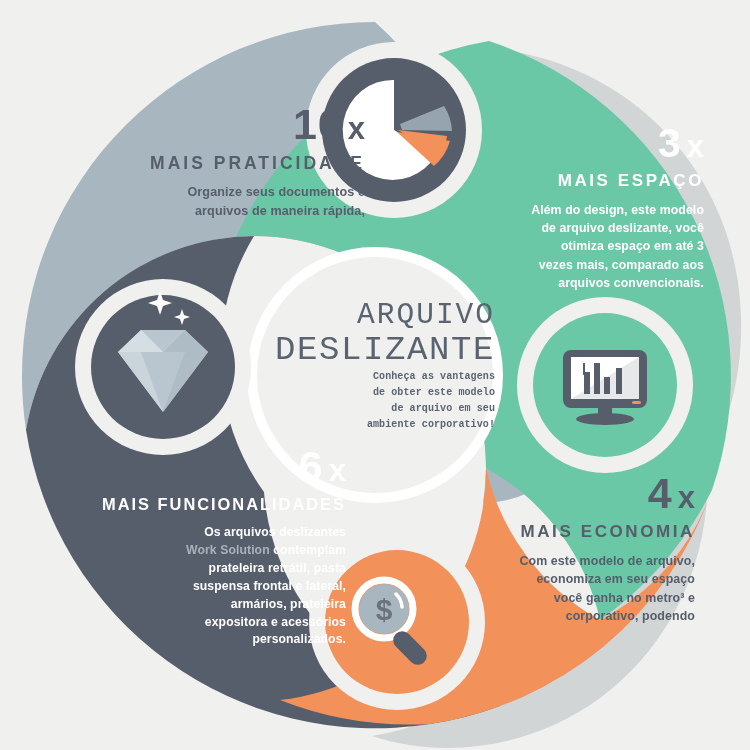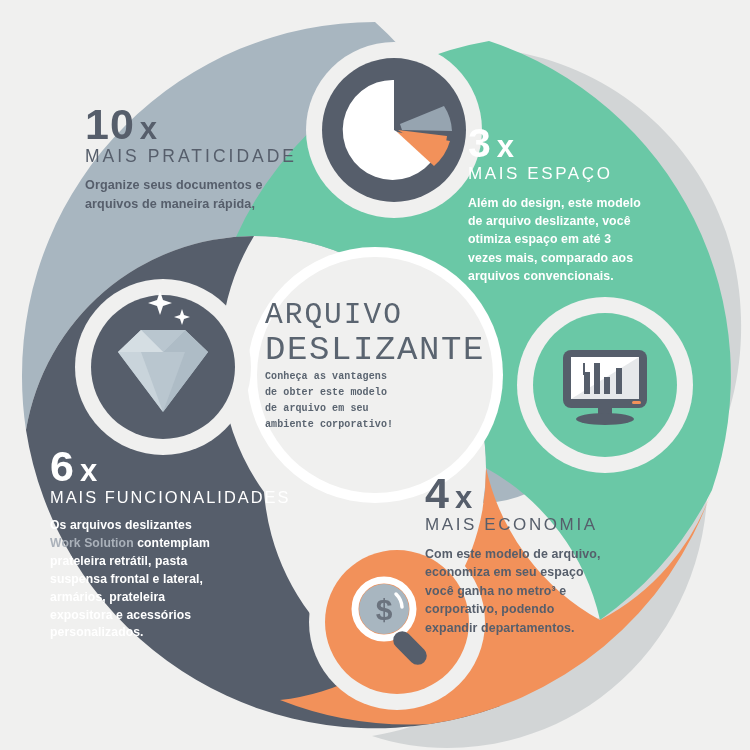--- a/index.html
+++ b/index.html
@@ -1,25 +1,25 @@
 <!DOCTYPE html>
 <html><head>
 <meta charset="utf-8">
 <style>
   html,body{margin:0;padding:0;background:#f0f0ef;}
   body{width:750px;height:750px;overflow:hidden;
        font-family:"Liberation Sans","DejaVu Sans",sans-serif;}
   #stage{position:relative;width:750px;height:750px;background:#f0f0ef;}
   #art{position:absolute;left:0;top:0;width:750px;height:750px;}
 
-  .txt{position:absolute;text-align:left;}
+  .txt{position:absolute;text-align:right;}
 
   .big{font-size:43px;font-weight:700;letter-spacing:1px;line-height:1;}
   .big .x{font-size:31px;font-weight:700;margin-left:5px;letter-spacing:0;}
-  .sub{font-size:17.5px;font-weight:400;letter-spacing:3.0px;line-height:1.15;margin-top:0;}
+  .sub{font-size:17.5px;font-weight:700;letter-spacing:3.0px;line-height:1.15;margin-top:7px;}
   .body{font-size:12.6px;font-weight:600;line-height:1.48;margin-top:10px;letter-spacing:.1px;}
 
   .dark{color:#565e6b;}
   .white{color:#ffffff;}
 
   
   #p-practicidade{left:85px;top:103px;width:280px;}
   #p-espaco{left:468px;top:123px;width:236px;}
   #p-func{left:50px;top:445px;width:296px;}
   #p-econ{left:425px;top:472px;width:270px;}
@@ -278,21 +278,20 @@
   <div class="txt" id="p-econ">
     <div class="big dark">
       <span>4</span><span class="x">x</span>
     </div>
     <div class="sub dark">MAIS ECONOMIA</div>
     <div class="body dark">
       <div>Com este modelo de arquivo,</div>
       <div>economiza em seu espaço</div>
       <div>você ganha no metro³ e</div>
       <div>corporativo, podendo</div>
-      <div>expandir departamentos.</div>
     </div>
   </div>
 
   <div class="txt" id="p-center">
     <div class="c1">ARQUIVO</div>
     <div class="c2">DESLIZANTE</div>
     <div class="cbody">
       <div>Conheça as vantagens</div>
       <div>de obter este modelo</div>
       <div>de arquivo em seu</div>

